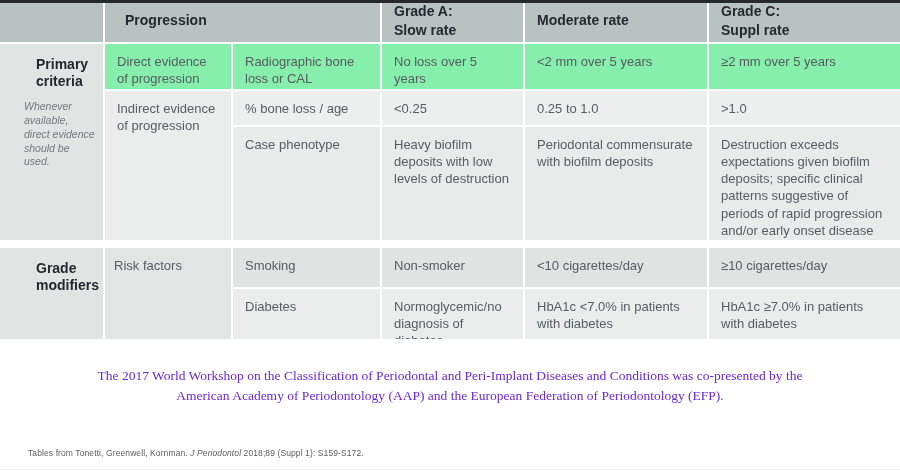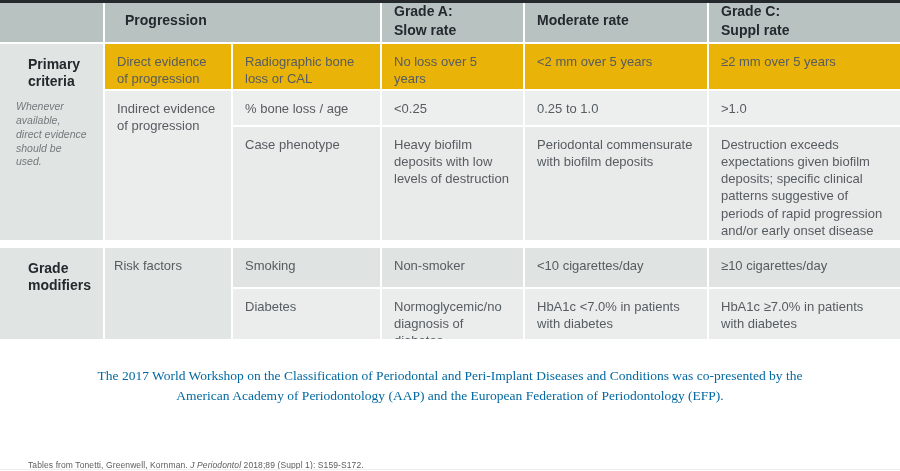--- a/index.html
+++ b/index.html
@@ -29,45 +29,45 @@
   .hdr .sub{font-weight:bold;}
   .hdr-progression{padding-left:20px;}
   
   .c1{grid-column:1;} .c2{grid-column:2;} .c3{grid-column:3;}
   .c4{grid-column:4;} .c5{grid-column:5;} .c6{grid-column:6;}
   .c23{grid-column:2 / span 2;}
   .rH{grid-row:1;} .r1{grid-row:2;} .r2{grid-row:3;} .r3{grid-row:4;}
   .r4{grid-row:6;} .r5{grid-row:7;}
   .r13{grid-row:2 / span 3;} .r23{grid-row:3 / span 2;} .r45{grid-row:6 / span 2;padding-left:9px;}
   
-  .label-cell{background:#e0e4e3;padding-left:0;padding-right:8px;}
+  .label-cell{background:#e0e4e3;padding-left:8px;padding-right:8px;}
   .label-cell .big{
     font-weight:bold;color:#22282c;font-size:14px;line-height:1.18;
     margin:3px 0 0 28px;
   }
   .label-cell .note{
     font-style:italic;font-size:10.5px;line-height:1.32;color:#73797c;
     margin:11px 0 0 16px;width:72px;
   }
   
-  .bg-r1{background:#eab308;}
+  .bg-r1{background:#86efac;}
   .bg-r2{background:#edefee;}
   .bg-r3{background:#e9ebea;}
   .bg-span-ind{background:#ebedec;}
   .bg-r4{background:#dfe3e2;}
   .bg-r5{background:#eaedec;}
   .bg-risk{background:#e1e5e4;}
   
   .footer-note{
     margin-top:27px;text-align:center;
     font-family:"Liberation Serif", serif;
-    font-size:13.5px;line-height:1.5;color:#0369a1;
+    font-size:13.5px;line-height:1.5;color:#6d28d9;
   }
   .citation{
-    position:absolute;left:28px;top:460px;
+    position:absolute;left:28px;top:448px;
     font-size:8.5px;color:#5c5c5c;letter-spacing:0.1px;
   }
   .citation .ital{font-style:italic;}
   .bottom-hairline{position:absolute;left:0;top:469px;width:900px;height:1px;background:#ededed;}
 </style>
 </head>
 <body>
 
 <div class="top-border"></div>
 

